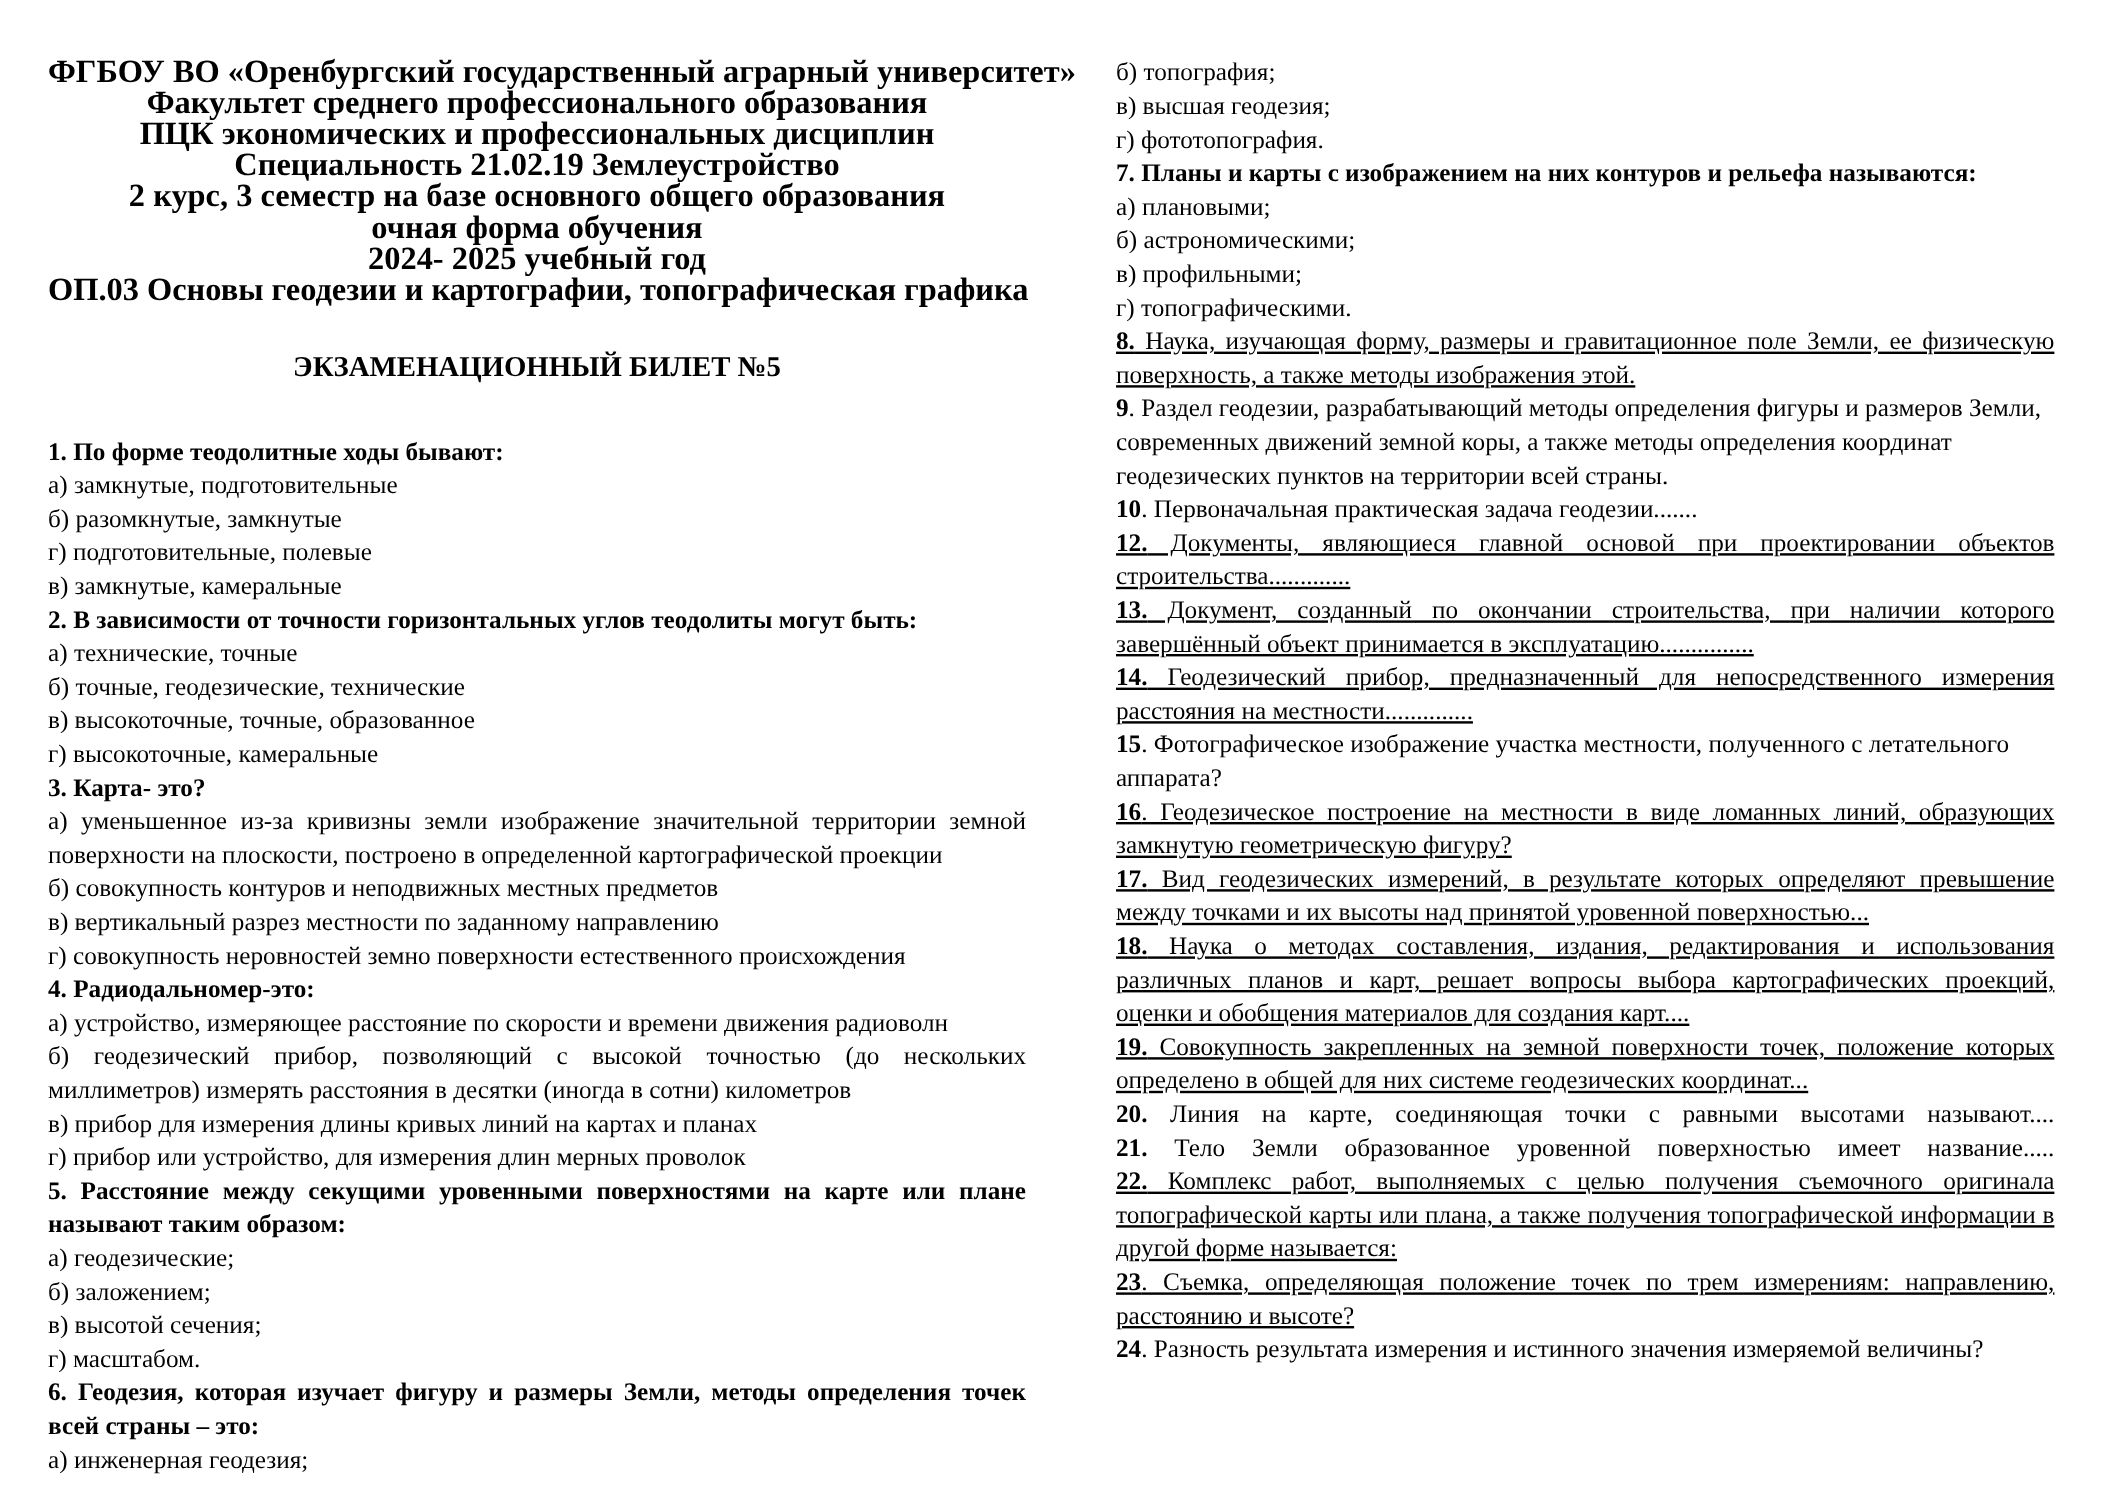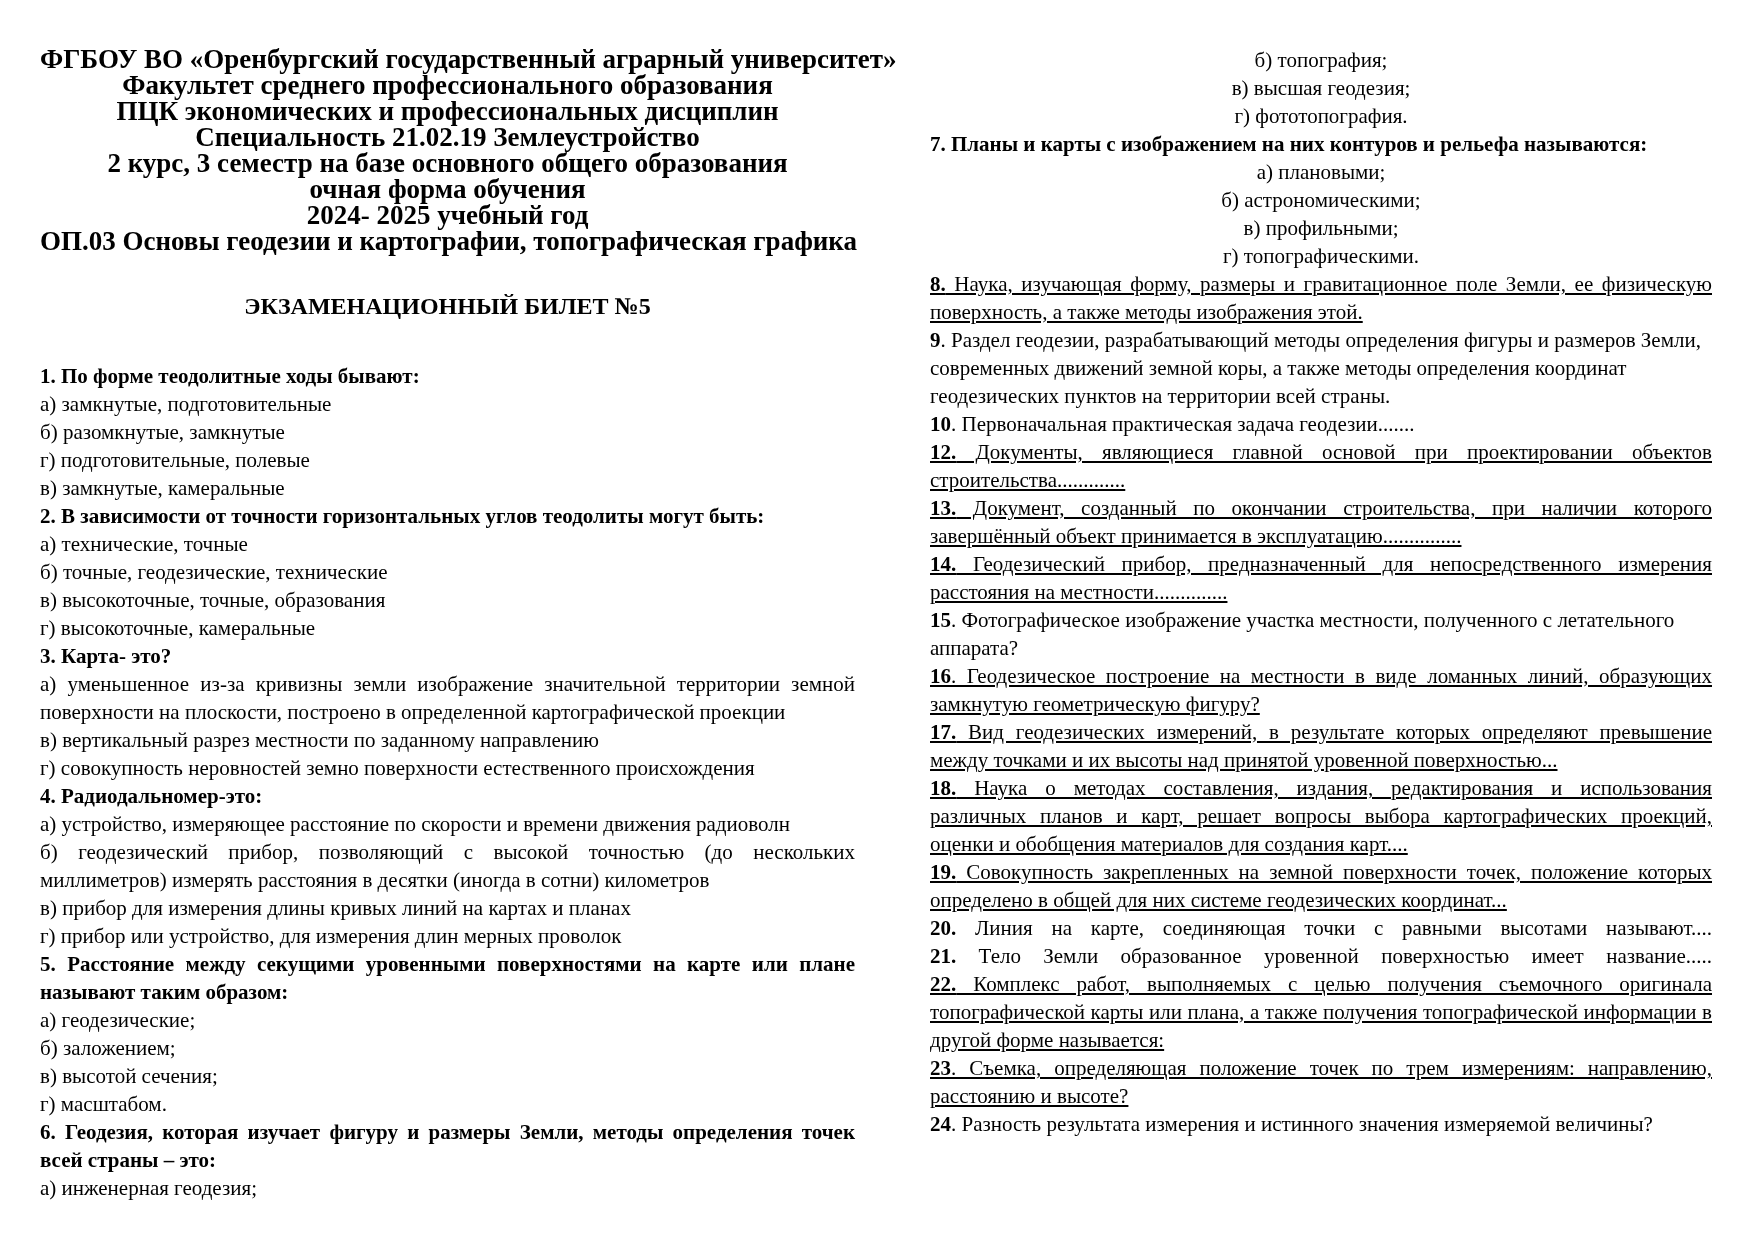--- a/index.html
+++ b/index.html
@@ -23,21 +23,21 @@
     font-size:27px;line-height:26px;white-space:nowrap;
   }
   .ticket-title{
     margin:34px 0 0 0;text-align:center;font-weight:bold;
     font-size:24px;line-height:36px;
   }
   
   .questions{margin-top:38px;font-size:21px;line-height:28px;}
   .questions p,.col-right p{margin:0;}
   .q-head{font-weight:bold;text-align:justify;}
-  .answer{text-align:center;}
+  .answer{text-align:left;}
   .questions .answer,.questions .q-head{text-align:justify;}
   .jy{text-align:justify;text-decoration:underline;}
   .jy-last{text-align:justify;text-align-last:justify;}
   .q-num{font-weight:bold;}
 </style>
 </head>
 <body>
 
 <div class="page">
   <div class="col-left">
@@ -54,24 +54,25 @@
     <p class="ticket-title">ЭКЗАМЕНАЦИОННЫЙ БИЛЕТ №5</p>
     <div class="questions" id="left-questions">
         <p class="q-head">1. По форме теодолитные ходы бывают:</p>
         <p class="answer">а) замкнутые, подготовительные</p>
         <p class="answer">б) разомкнутые, замкнутые</p>
         <p class="answer">г) подготовительные, полевые</p>
         <p class="answer">в) замкнутые, камеральные</p>
         <p class="q-head">2. В зависимости от точности горизонтальных углов теодолиты могут быть:</p>
         <p class="answer">а) технические, точные</p>
         <p class="answer">б) точные, геодезические, технические</p>
-        <p class="answer">в) высокоточные, точные, образования</p>
+        <p class="answer">в) высокоточные, точные, образованное</p>
         <p class="answer">г) высокоточные, камеральные</p>
         <p class="q-head">3. Карта- это?</p>
         <p class="answer">а) уменьшенное из-за кривизны земли изображение значительной территории земной поверхности на плоскости, построено в определенной картографической проекции</p>
+        <p class="answer">б) совокупность контуров и неподвижных местных предметов</p>
         <p class="answer">в) вертикальный разрез местности по заданному направлению</p>
         <p class="answer">г) совокупность неровностей земно поверхности естественного происхождения</p>
         <p class="q-head">4. Радиодальномер-это:</p>
         <p class="answer">а) устройство, измеряющее расстояние по скорости и времени движения радиоволн</p>
         <p class="answer">б) геодезический прибор, позволяющий с высокой точностью (до нескольких миллиметров) измерять расстояния в десятки (иногда в сотни) километров</p>
         <p class="answer">в) прибор для измерения длины кривых линий на картах и планах</p>
         <p class="answer">г) прибор или устройство, для измерения длин мерных проволок</p>
         <p class="q-head">5. Расстояние между секущими уровенными поверхностями на карте или плане называют таким образом:</p>
         <p class="answer">а) геодезические;</p>
         <p class="answer">б) заложением;</p>

